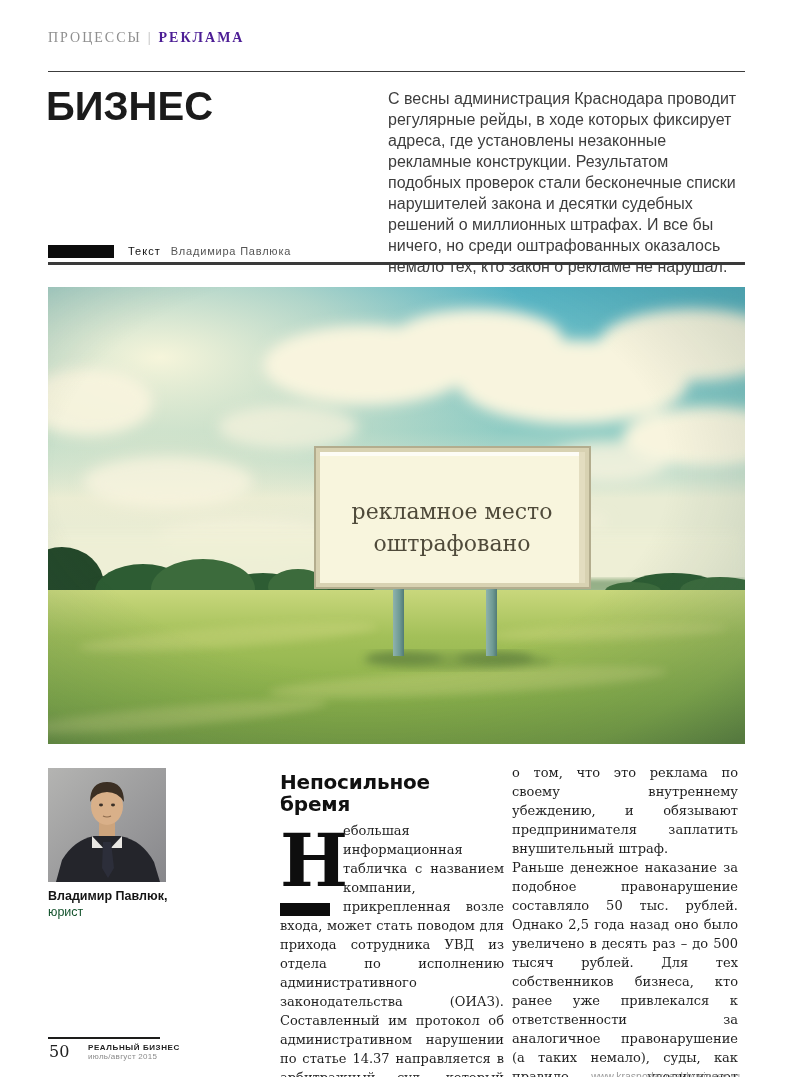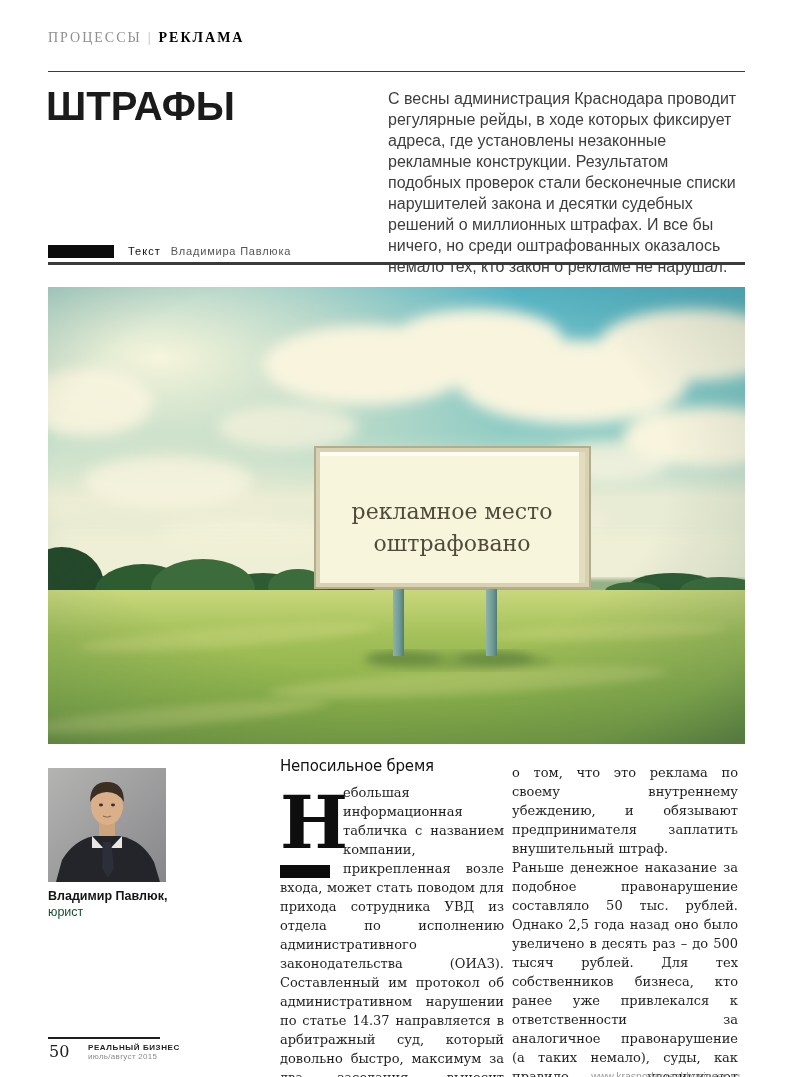--- a/index.html
+++ b/index.html
@@ -1,21 +1,21 @@
 <!DOCTYPE html>
 <html><head>
 <meta charset="utf-8">
 <style>
   html,body{margin:0;padding:0;background:#e9e9e9;}
   .page{position:relative;width:800px;height:1077px;background:#ffffff;margin:0 auto;
         font-family:"Liberation Sans",sans-serif;overflow:hidden;}
   
   .kicker{position:absolute;left:48px;top:30px;font-family:"Liberation Serif",serif;
           font-size:14px;letter-spacing:2px;color:#8f8f8f;}
-  .kicker .cat{color:#000000;font-weight:bold;}
+  .kicker .cat{color:#4c1d95;font-weight:bold;}
   .kicker .div{color:#b5b5b5;padding:0 6px;}
   .rule-top{position:absolute;left:48px;top:71px;width:697px;height:1px;background:#3c3c3c;}
   
   .title{position:absolute;left:46px;top:84px;font-family:"Liberation Sans",sans-serif;
          font-weight:bold;font-size:40px;line-height:44px;color:#1b1b1b;letter-spacing:0;}
   
   .intro{position:absolute;left:388px;top:88px;width:356px;font-size:16px;line-height:21px;
          color:#3d3d3d;}
   
   .byline-bar{position:absolute;left:48px;top:245px;width:66px;height:13px;background:#0c0c0c;}
@@ -27,22 +27,22 @@
   .hero svg{display:block;}
   
   .portrait{position:absolute;left:48px;top:768px;width:118px;height:114px;overflow:hidden;}
   .author-name{position:absolute;left:48px;top:889px;font-size:12.5px;font-weight:bold;color:#151515;}
   .author-role{position:absolute;left:48px;top:905px;font-size:12.5px;color:#14532d;}
   
   .col{position:absolute;font-family:"DejaVu Serif",serif;font-size:13px;line-height:19px;
        color:#1f1f1f;text-align:justify;}
   .col1{left:280px;top:755px;width:224px;}
   .col2{left:512px;top:763px;width:226px;}
-  .art-heading{font-family:"DejaVu Sans",sans-serif;font-weight:normal;font-size:15px;
-               line-height:22px;color:#111;margin:0 0 6px 0;text-align:left;letter-spacing:-.2px;}
+  .art-heading{font-family:"DejaVu Sans",sans-serif;font-weight:bold;font-size:20px;
+               line-height:22px;color:#111;margin:16px 0 6px 0;text-align:left;letter-spacing:-.2px;}
   .dropwrap{float:left;width:50px;margin:3px 13px 0 0;}
   .dropcap{font-family:"DejaVu Serif",serif;font-weight:bold;font-size:72px;line-height:74px;
            color:#0e0e0e;display:block;}
   .dropbar{width:50px;height:13px;background:#0c0c0c;margin-top:5px;}
   .col p{margin:0 0 0 0;}
   .col2 p{margin-bottom:0;}
   
   .foot-rule{position:absolute;left:48px;top:1037px;width:112px;height:2px;background:#1d1d1b;}
   .page-num{position:absolute;left:49px;top:1042px;font-family:"DejaVu Serif",serif;
             font-size:16px;color:#222;}
@@ -56,21 +56,21 @@
 <body>
 
 <div class="page">
 
   <div class="kicker">
     <span>ПРОЦЕССЫ</span><span class="div">|</span><span class="cat">РЕКЛАМА</span>
   </div>
   <div class="rule-top"></div>
 
   <h1 class="title" style="margin:0;">
-    <span>ШТРАФЫ</span><br>
+    <span>БИЗНЕС</span><br>
   </h1>
 
   <div class="intro">С весны администрация Краснодара проводит регулярные рейды, в ходе которых фиксирует адреса, где установлены незаконные рекламные конструкции. Результатом подобных проверок стали бесконечные списки нарушителей закона и десятки судебных решений о миллионных штрафах. И все бы ничего, но среди оштрафованных оказалось немало тех, кто закон о рекламе не нарушал.</div>
 
   <div class="byline-bar"></div>
   <div class="byline">
     <b>Текст</b><span>Владимира Павлюка</span>
   </div>
   <div class="rule-thick"></div>
 

